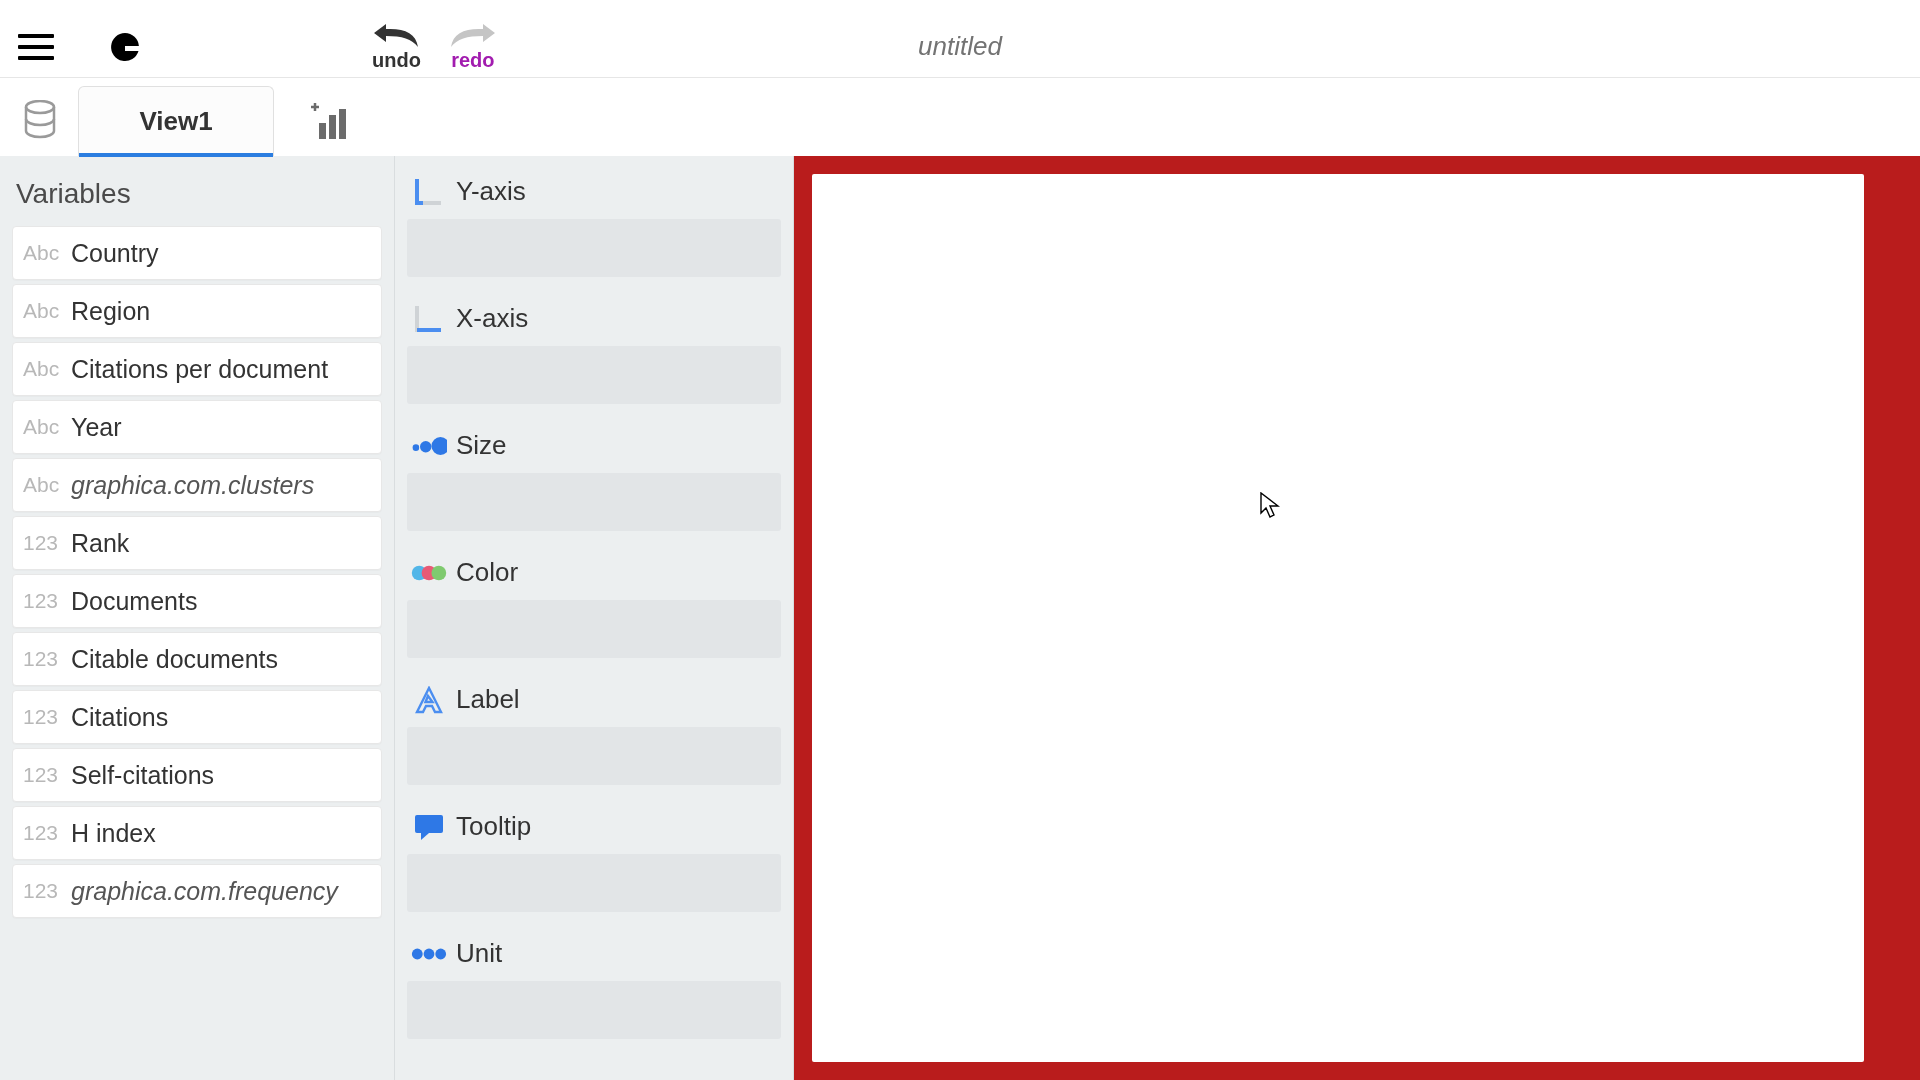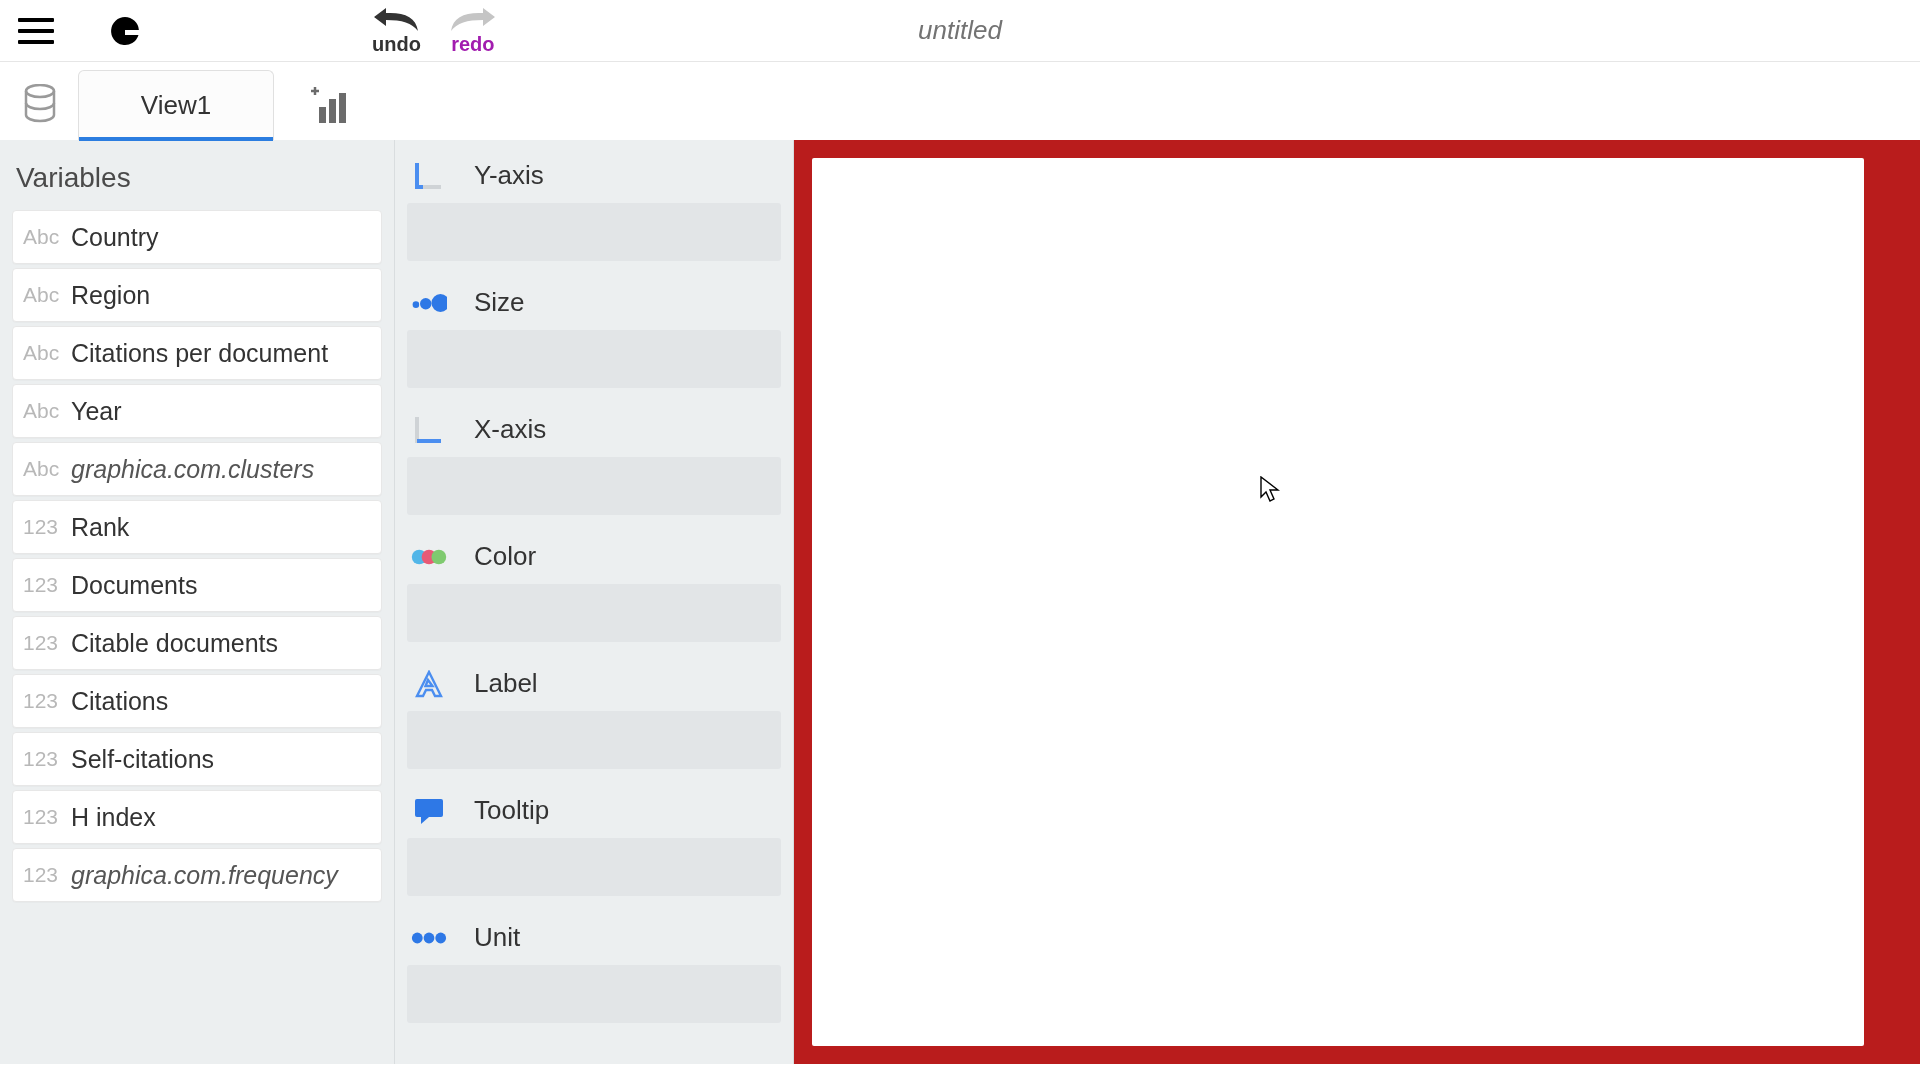--- a/index.html
+++ b/index.html
@@ -6,20 +6,21 @@
   html, body { width: 1920px; height: 1080px; font-family: -apple-system, BlinkMacSystemFont, "Segoe UI", Helvetica, Arial, sans-serif; background: #fff; overflow: hidden; color: #333; }
   
   
   .toolbar {
     height: 62px;
     border-bottom: 1px solid #e6e6e6;
     display: flex;
     align-items: center;
     padding: 0 18px;
     position: relative;
+    margin-top: 16px;
   }
   .hamburger {
     width: 42px; height: 42px;
     display: flex; flex-direction: column; justify-content: center; gap: 7px;
     cursor: pointer;
     margin-right: 48px;
   }
   .hamburger span { display: block; height: 4px; background: #000; width: 36px; border-radius: 1px;}
   .logo {
     width: 34px; height: 34px;
@@ -48,20 +49,21 @@
   }
   .db-icon { width: 52px; display:flex; align-items:center; justify-content:center; height:60px; color:#777; margin-right: 12px; margin-bottom: 6px;}
   .tab {
     height: 70px; min-width: 196px;
     border: 1px solid #e0e0e0; border-bottom: none;
     background: #fcfcfc;
     display:flex; align-items:center; justify-content:center;
     font-size: 26px; color:#333;
     border-top-left-radius: 6px; border-top-right-radius: 6px;
     position: relative;
+    font-weight: bold;
   }
   .tab.active::after {
     content:""; position:absolute; left:0; right:0; bottom:-1px; height:4px; background:#2b7de0;
   }
   .add-chart { width: 60px; height:60px; display:flex; align-items:center; justify-content:center; margin-left: 26px; margin-bottom:4px; color:#555;}
 
   
   .main {
     display: flex;
     height: calc(1080px - 78px - 78px);
@@ -91,21 +93,21 @@
   .shelves-panel {
     width: 400px;
     background:#eceff0;
     border-left: 1px solid #d9dddf;
     border-right: 1px solid #d9dddf;
     padding: 14px 12px 0 12px;
     overflow: hidden;
   }
   .shelf { margin-bottom: 20px; }
   .shelf-header {
-    display:flex; align-items:center; gap: 27px;
+    display:flex; align-items:center; gap: 9px;
     font-size: 26px; color:#333; padding: 6px 4px 12px 4px;
   }
   .shelf-icon { width: 36px; height: 28px; display:flex; align-items:center; justify-content:center; }
   .drop-zone {
     background:#e2e5e7; height: 58px; border-radius:3px;
   }
 
   
   .canvas-wrap { flex:1; padding: 18px 56px 18px 18px; }
   .canvas {
@@ -238,39 +240,39 @@
                 <path d="M10 26h18" stroke="#cfd3d6" stroke-width="4"></path>
               </svg>
             </span>
             <span>Y-axis</span>
           </div>
           <div class="drop-zone"></div>
         </div>
         <div class="shelf">
           <div class="shelf-header">
             <span class="shelf-icon">
+              <svg width="32" height="30" viewBox="0 0 32 30">
+                <path d="M4 2v24h24" fill="none" stroke="#cfd3d6" stroke-width="4"></path>
+                <path d="M4 26h24" stroke="#4b8ef0" stroke-width="4"></path>
+              </svg>
+            </span>
+            <span>X-axis</span>
+          </div>
+          <div class="drop-zone"></div>
+        </div>
+        <div class="shelf">
+          <div class="shelf-header">
+            <span class="shelf-icon">
               <svg width="44" height="24" viewBox="0 0 44 24">
                 <circle cx="6" cy="14" r="4" fill="#2e78e6"></circle>
                 <circle cx="18" cy="13" r="7" fill="#2e78e6"></circle>
                 <circle cx="36" cy="12" r="11" fill="#2e78e6"></circle>
               </svg>
             </span>
             <span>Size</span>
-          </div>
-          <div class="drop-zone"></div>
-        </div>
-        <div class="shelf">
-          <div class="shelf-header">
-            <span class="shelf-icon">
-              <svg width="32" height="30" viewBox="0 0 32 30">
-                <path d="M4 2v24h24" fill="none" stroke="#cfd3d6" stroke-width="4"></path>
-                <path d="M4 26h24" stroke="#4b8ef0" stroke-width="4"></path>
-              </svg>
-            </span>
-            <span>X-axis</span>
           </div>
           <div class="drop-zone"></div>
         </div>
         <div class="shelf">
           <div class="shelf-header">
             <span class="shelf-icon">
               <svg width="44" height="24" viewBox="0 0 44 24">
                 <circle cx="10" cy="12" r="9" fill="#52b6e8"></circle>
                 <circle cx="22" cy="12" r="9" fill="#e85a76"></circle>
                 <circle cx="34" cy="12" r="9" fill="#7fca6f"></circle>

